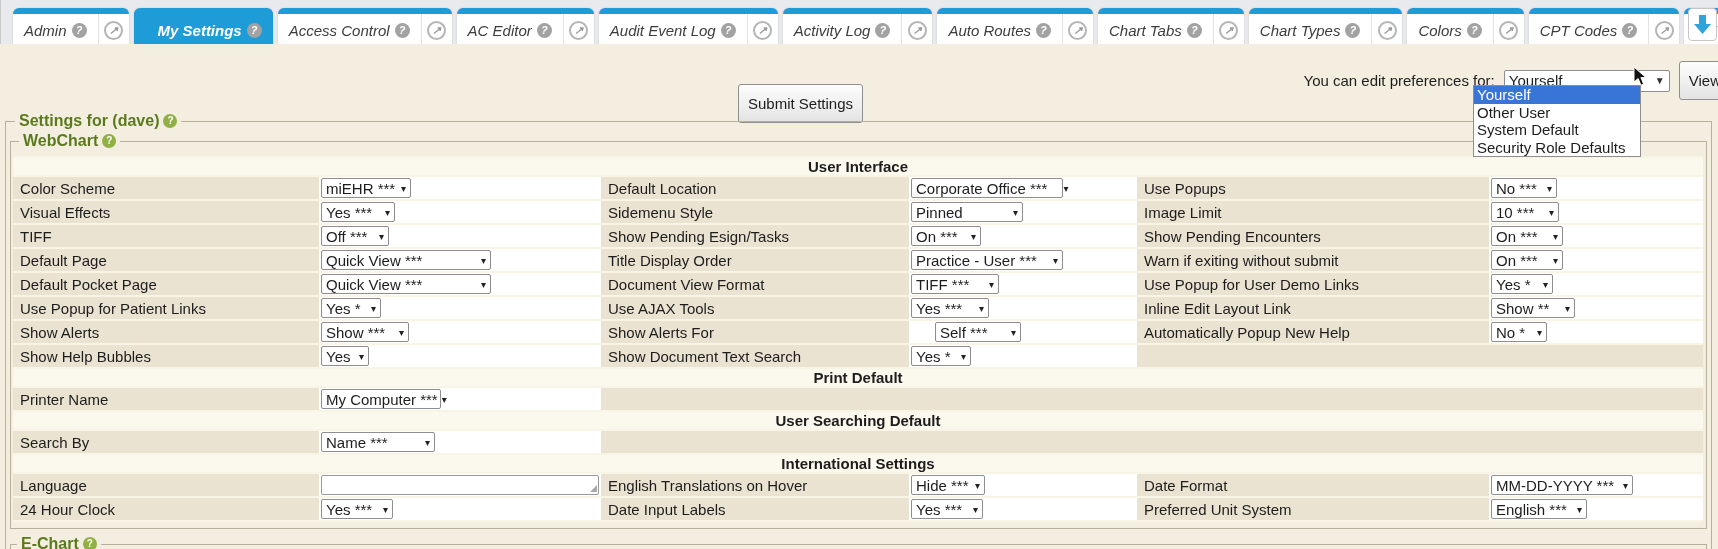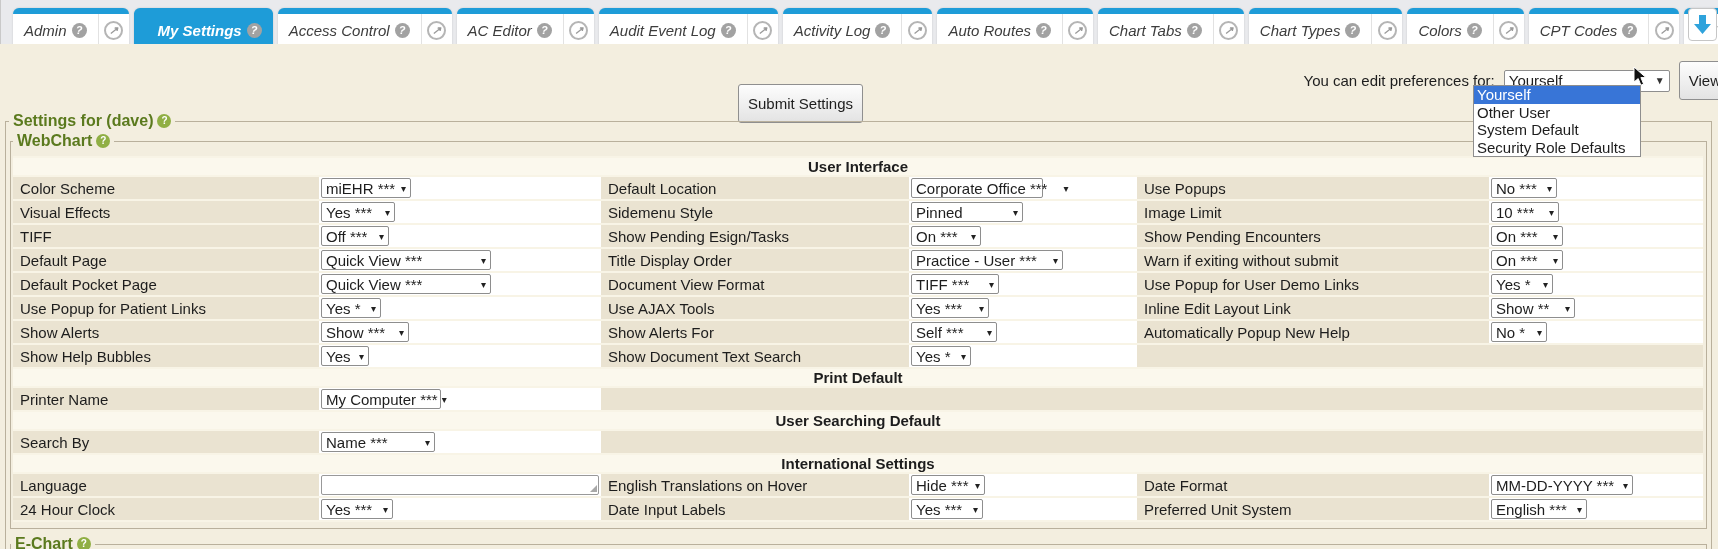--- a/index.html
+++ b/index.html
@@ -72,21 +72,21 @@
     position:absolute; left:1473px; top:85px; width:168px; z-index:20;
     background:#fff; border:1px solid #8e8e8e;
   }
   .open-list .opt{ height:17.5px; line-height:17.5px; padding:0 3px; white-space:nowrap; overflow:hidden; }
   .open-list .opt.hl{ background:#3875D7; color:#fff; }
   .cursor{ position:absolute; left:1633px; top:66px; z-index:30; }
   
   fieldset{ border:1px solid #b9b09c; }
   fieldset.outer{ position:absolute; left:5px; top:112px; width:1707px; height:620px; padding:0 3px; }
   legend{
-    padding:0 4px; font-size:16px; font-weight:bold; color:#5B7A1E;
+    margin-left:6px; padding:0 4px; font-size:16px; font-weight:bold; color:#5B7A1E;
     display:flex; align-items:center; gap:4px; line-height:18px;
   }
   .gqicon{
     display:inline-flex; align-items:center; justify-content:center;
     width:14px; height:14px; border-radius:50%;
     background:#90AF44; color:#fff; font-size:10px; font-weight:bold; line-height:1;
   }
   fieldset.inner{ margin:2px 1px 0; padding:2px 2px 6px; }
   fieldset.echart{ margin:6px 1px 0; height:40px; border-bottom:none; }
   
@@ -276,21 +276,21 @@
           <tr class="sect">
             <td colspan="6">User Interface</td>
           </tr>
           <tr>
             <td class="lbl">Color Scheme</td>
             <td class="val"><div class="sel" style="width: 90px;">
                 <span>miEHR ***</span>
                 <span class="arrow">▾</span>
               </div></td>
             <td class="lbl">Default Location</td>
-            <td class="val"><div class="sel" style="width: 132px; gap: 12px;">
+            <td class="val"><div class="sel" style="width: 152px; gap: 12px;">
                 <span>Corporate Office ***</span>
                 <span class="arrow">▾</span>
               </div></td>
             <td class="lbl">Use Popups</td>
             <td class="val"><div class="sel" style="width: 66px;">
                 <span>No ***</span>
                 <span class="arrow">▾</span>
               </div></td>
           </tr>
           <tr>
@@ -378,21 +378,21 @@
                 <span class="arrow">▾</span>
               </div></td>
           </tr>
           <tr>
             <td class="lbl">Show Alerts</td>
             <td class="val"><div class="sel" style="width: 88px;">
                 <span>Show ***</span>
                 <span class="arrow">▾</span>
               </div></td>
             <td class="lbl">Show Alerts For</td>
-            <td class="val"><div class="sel" style="width: 86px;">
+            <td class="val"><div class="sel" style="width: 86px; margin-left: 24px;">
                 <span>Self ***</span>
                 <span class="arrow">▾</span>
               </div></td>
             <td class="lbl">Automatically Popup New Help</td>
             <td class="val"><div class="sel" style="width: 56px;">
                 <span>No *</span>
                 <span class="arrow">▾</span>
               </div></td>
           </tr>
           <tr>

